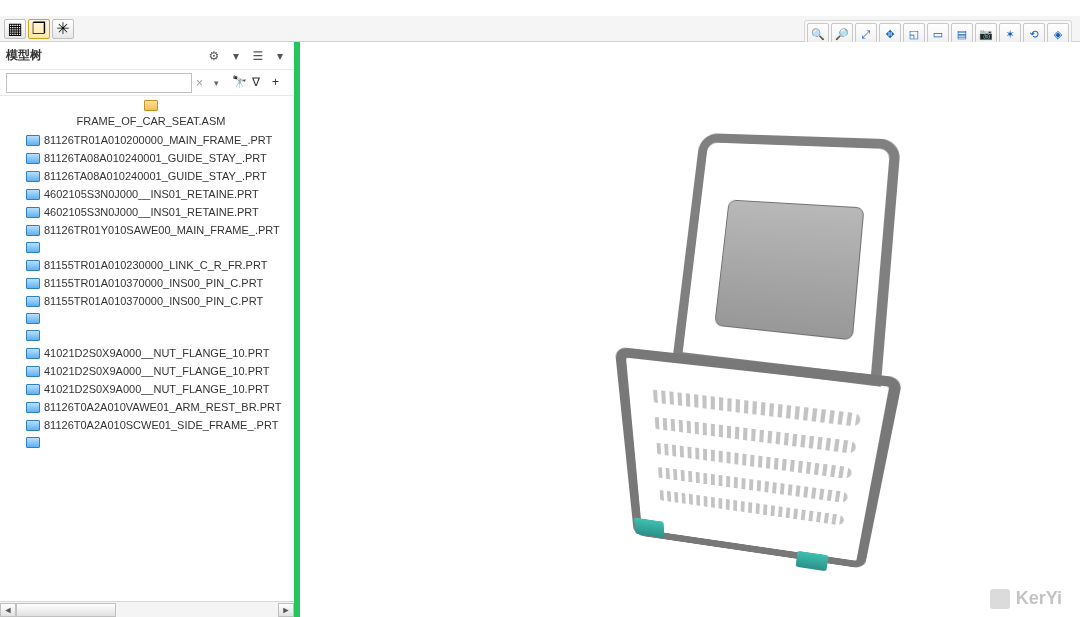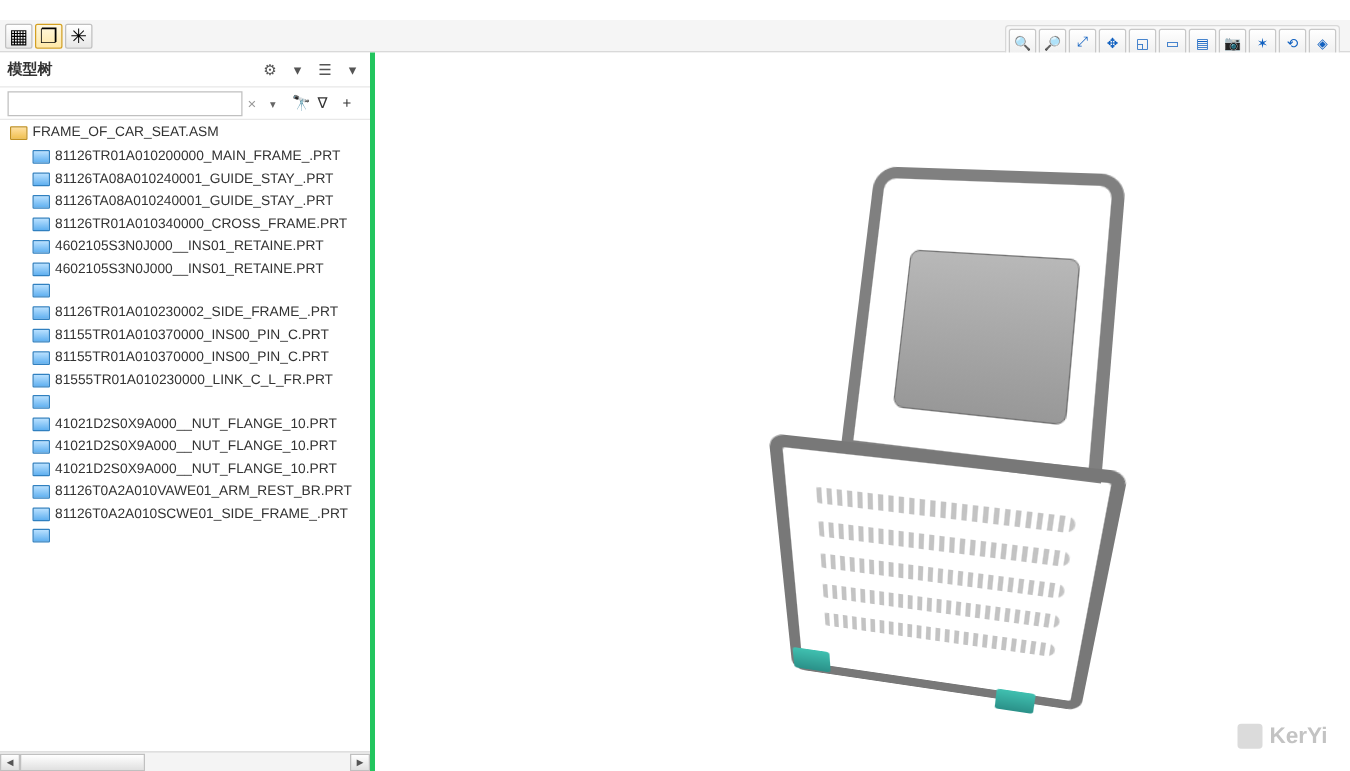--- a/index.html
+++ b/index.html
@@ -9,53 +9,53 @@
 .top-menu span { margin-right: 120px; visibility: hidden; }
 
 .tab-strip { height: 26px; background: #f5f5f5; border-bottom: 1px solid #d0d0d0; display: flex; align-items: center; padding-left: 4px; gap: 2px; }
 .tab-btn { width: 22px; height: 20px; border: 1px solid #c0c0c0; background: linear-gradient(#fff,#e8e8e8); border-radius: 2px; display: flex; align-items: center; justify-content: center; cursor: pointer; }
 .tab-btn.active { background: linear-gradient(#fff8e0,#ffe9a8); border-color: #d4a020; }
 
 .view-toolbar { position: absolute; top: 20px; right: 8px; display: flex; gap: 2px; background: #f8f8f8; padding: 2px; border: 1px solid #d8d8d8; border-radius: 3px; }
 .vtbtn { width: 22px; height: 22px; border: 1px solid #c8c8c8; background: linear-gradient(#fff,#eee); border-radius: 2px; display: flex; align-items: center; justify-content: center; cursor: pointer; font-size: 11px; color: #1060c0; }
 
 .main { display: flex; height: 575px; }
-.sidebar { width: 300px; border-right: 4px solid #22c55e; background: #fff; display: flex; flex-direction: column; }
+.sidebar { width: 300px; border-right: 6px solid #22c55e; background: #fff; display: flex; flex-direction: column; }
 .sidebar-header { height: 28px; display: flex; align-items: center; justify-content: space-between; padding: 0 6px; border-bottom: 1px solid #e8e8e8; }
 .sidebar-title { font-size: 12px; font-weight: bold; color: #333; }
 .sidebar-tools { display: flex; gap: 6px; }
 .tool-ico { width: 16px; height: 16px; cursor: pointer; display: flex; align-items: center; justify-content: center; color: #555; font-size: 12px; }
 
 .search-row { height: 26px; display: flex; align-items: center; padding: 0 6px; gap: 4px; border-bottom: 1px solid #e8e8e8; }
 .search-input { flex: 1; height: 20px; border: 1px solid #c0c0c0; font-size: 11px; padding: 0 4px; }
 .search-close { width: 14px; cursor: pointer; color: #999; font-size: 12px; }
 .dd { width: 14px; cursor: pointer; color: #666; font-size: 9px; }
 .srch-ico { width: 16px; height: 16px; cursor: pointer; color: #333; font-size: 12px; }
 
 .tree { flex: 1; overflow-y: auto; overflow-x: hidden; font-size: 11px; color: #333; position: relative; }
-.tree-root { padding: 4px 0 4px 8px; display: flex; align-items: center; gap: 4px; }
+.tree-root { padding: 4px 0 4px 8px; display: flex; align-items: center; gap: 4px; flex-direction: column; }
 .tree-item { padding: 3px 0 3px 26px; display: flex; align-items: center; gap: 4px; white-space: nowrap; overflow: hidden; text-overflow: ellipsis; }
 .node-icon { width: 14px; height: 11px; background: linear-gradient(#b8e0ff,#60b0f0); border: 1px solid #3080c0; border-radius: 1px; flex-shrink: 0; }
 .asm-icon { width: 14px; height: 11px; background: linear-gradient(#ffe0a0,#f0c050); border: 1px solid #c09020; border-radius: 1px; flex-shrink: 0; }
 .scrollbar-bottom { height: 16px; border-top: 1px solid #d8d8d8; background: #f4f4f4; display: flex; align-items: center; }
 .sb-arrow { width: 16px; height: 14px; border: 1px solid #c0c0c0; background: linear-gradient(#fff,#e0e0e0); font-size: 9px; display: flex; align-items: center; justify-content: center; color: #555; }
 .sb-thumb { width: 100px; height: 14px; border: 1px solid #c0c0c0; background: linear-gradient(#fff,#e0e0e0); margin-left: 0; }
 
 .viewport { flex: 1; background: #ffffff; position: relative; }
 .placeholder-3d { position: absolute; top: 90px; left: 280px; width: 360px; height: 480px; }
 .seat-back { position: absolute; top: 0; left: 100px; width: 210px; height: 240px; border: 10px solid #808080; border-radius: 20px 20px 0 0; background: none; transform: perspective(600px) rotateX(8deg) rotateY(-12deg) rotateZ(6deg); }
 .seat-plate { position: absolute; top: 60px; left: 30px; width: 140px; height: 130px; background: linear-gradient(#b8b8b8,#989898); border-radius: 8px; border: 1px solid #707070; }
 .seat-base { position: absolute; top: 220px; left: 40px; width: 260px; height: 230px; border: 10px solid #787878; border-radius: 12px; background: none; transform: perspective(600px) rotateX(-35deg) rotateY(-10deg) rotateZ(2deg); }
 .spring-row { position: absolute; left: 20px; right: 20px; height: 14px; }
 .spring-row::before { content: ""; display: block; width: 100%; height: 14px; background: repeating-linear-gradient(90deg, transparent 0 4px, #888 4px 8px); border-radius: 7px; opacity: 0.5; }
 .foot { position: absolute; width: 34px; height: 24px; background: linear-gradient(#40c0b0,#2a9088); border-radius: 3px; }
 .foot.l { bottom: -8px; left: -8px; }
 .foot.r { bottom: -22px; right: 30px; }
 
-.watermark { position: absolute; bottom: 18px; right: 18px; color: #aaa; font-size: 18px; font-weight: bold; display: flex; align-items: center; gap: 6px; opacity: 0.7; }
+.watermark { position: absolute; bottom: 8px; right: 18px; color: #aaa; font-size: 18px; font-weight: bold; display: flex; align-items: center; gap: 6px; opacity: 0.7; }
 .wm-ico { width: 20px; height: 20px; border-radius: 3px; background: #ccc; display: inline-block; }
 
 .tree::-webkit-scrollbar { width: 16px; }
 .tree::-webkit-scrollbar-track { background: #f0f0f0; border-left: 1px solid #d8d8d8; }
 .tree::-webkit-scrollbar-thumb { background: linear-gradient(90deg,#e8e8e8,#c8c8c8); border: 1px solid #b0b0b0; border-radius: 2px; }
 .tree::-webkit-scrollbar-button { height: 16px; background: linear-gradient(#fff,#e0e0e0); border: 1px solid #c0c0c0; }
 </style>
 </head>
 <body>
 
@@ -114,48 +114,47 @@
         <div class="tree-item">
           <span class="node-icon"></span>
           <span>81126TA08A010240001_GUIDE_STAY_.PRT</span>
         </div>
         <div class="tree-item">
           <span class="node-icon"></span>
           <span>81126TA08A010240001_GUIDE_STAY_.PRT</span>
         </div>
         <div class="tree-item">
           <span class="node-icon"></span>
-          <span>81126TR01A010340000_CROSS_FRAME.PRT</span>
-        </div>
-        <div class="tree-item">
-          <span class="node-icon"></span>
           <span>4602105S3N0J000__INS01_RETAINE.PRT</span>
         </div>
         <div class="tree-item">
           <span class="node-icon"></span>
           <span>4602105S3N0J000__INS01_RETAINE.PRT</span>
         </div>
         <div class="tree-item">
           <span class="node-icon"></span>
-        </div>
-        <div class="tree-item">
-          <span class="node-icon"></span>
-          <span>81126TR01A010230002_SIDE_FRAME_.PRT</span>
+          <span>81126TR01Y010SAWE00_MAIN_FRAME_.PRT</span>
+        </div>
+        <div class="tree-item">
+          <span class="node-icon"></span>
+        </div>
+        <div class="tree-item">
+          <span class="node-icon"></span>
+          <span>81155TR01A010230000_LINK_C_R_FR.PRT</span>
         </div>
         <div class="tree-item">
           <span class="node-icon"></span>
           <span>81155TR01A010370000_INS00_PIN_C.PRT</span>
         </div>
         <div class="tree-item">
           <span class="node-icon"></span>
           <span>81155TR01A010370000_INS00_PIN_C.PRT</span>
         </div>
         <div class="tree-item">
           <span class="node-icon"></span>
-          <span>81555TR01A010230000_LINK_C_L_FR.PRT</span>
         </div>
         <div class="tree-item">
           <span class="node-icon"></span>
         </div>
         <div class="tree-item">
           <span class="node-icon"></span>
           <span>41021D2S0X9A000__NUT_FLANGE_10.PRT</span>
         </div>
         <div class="tree-item">
           <span class="node-icon"></span>

